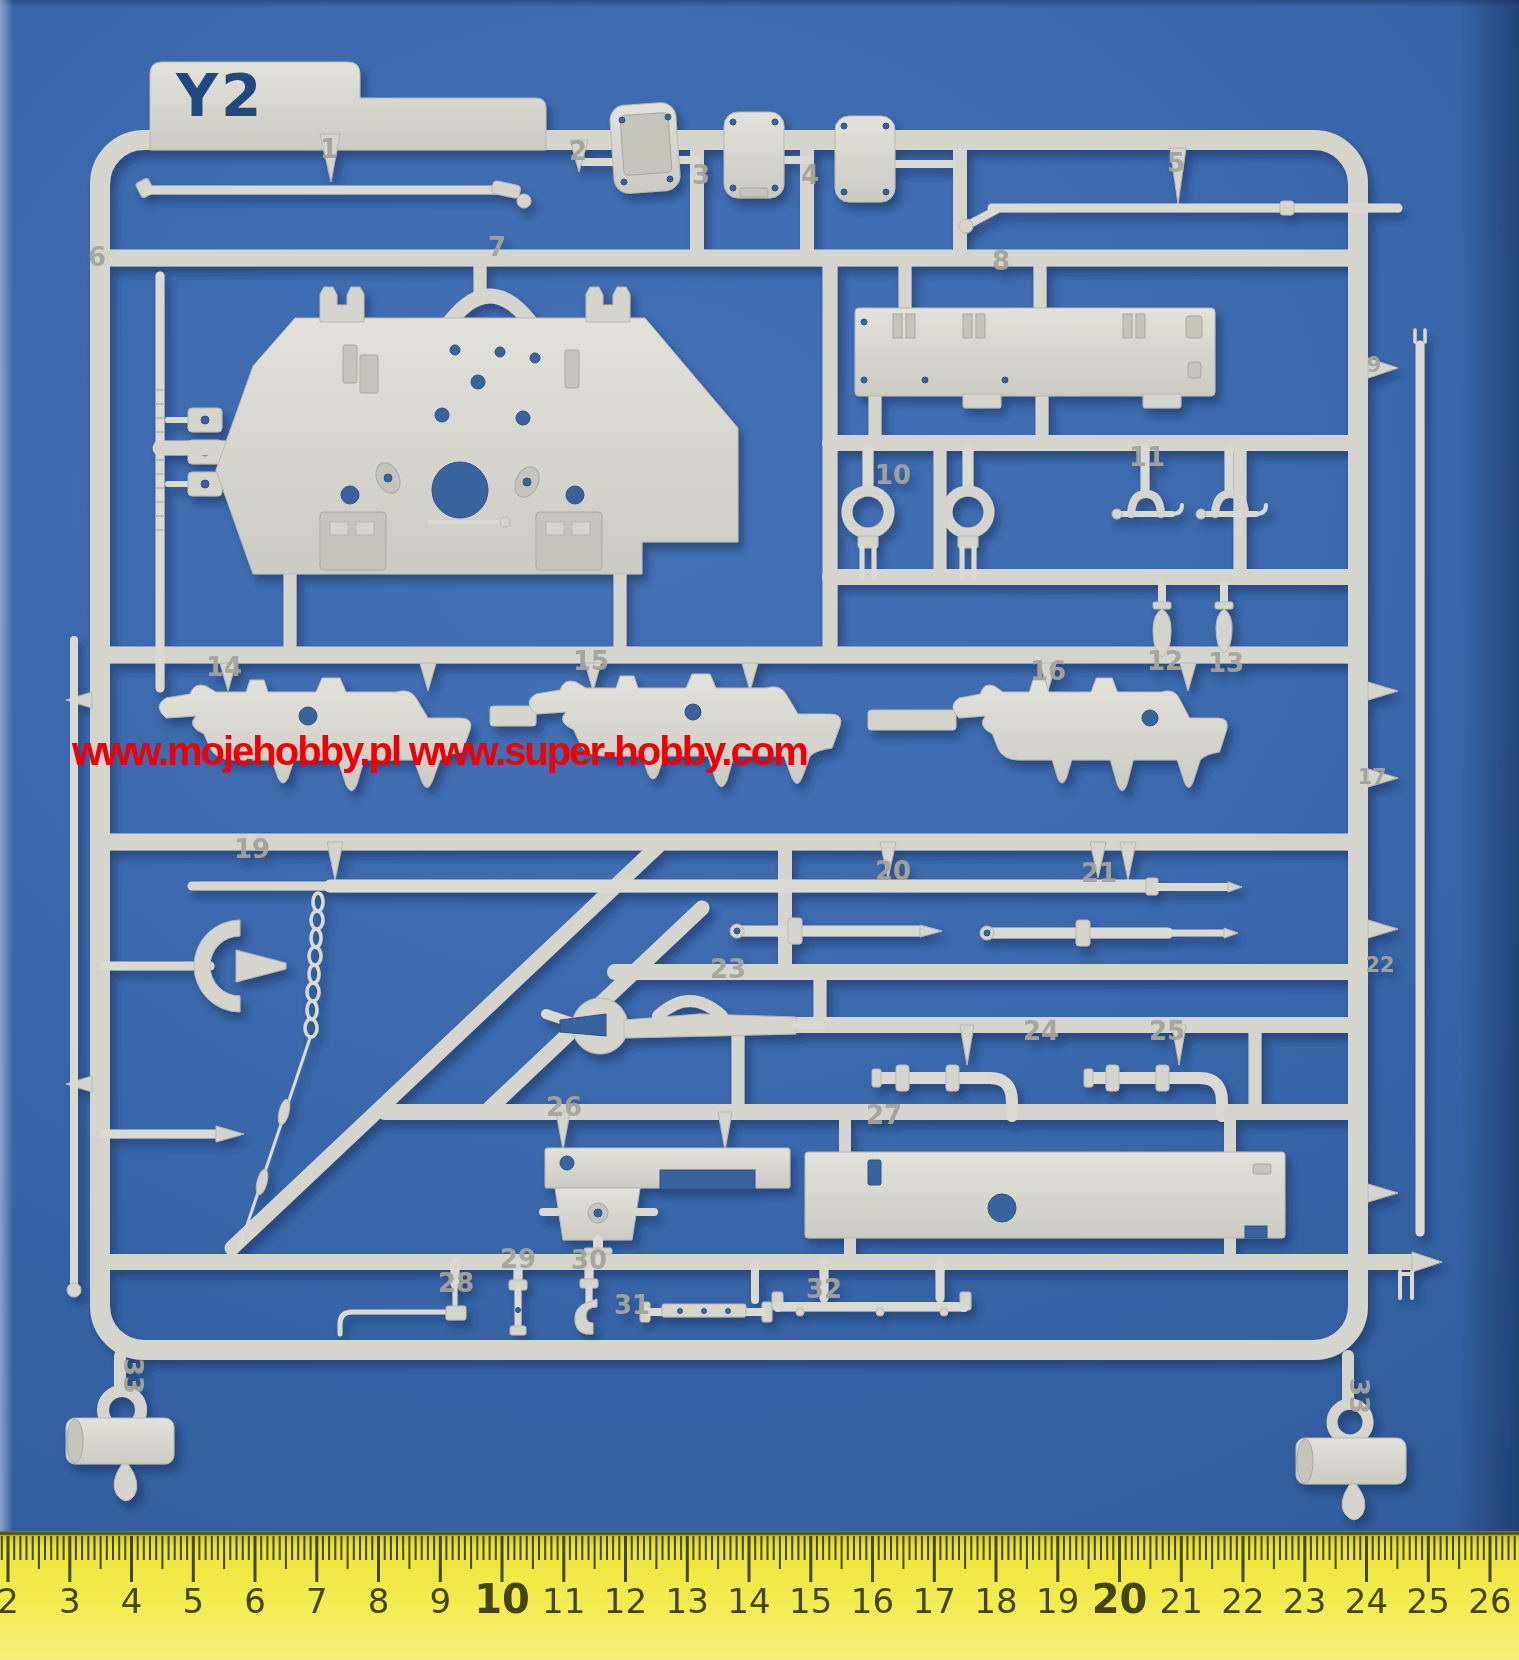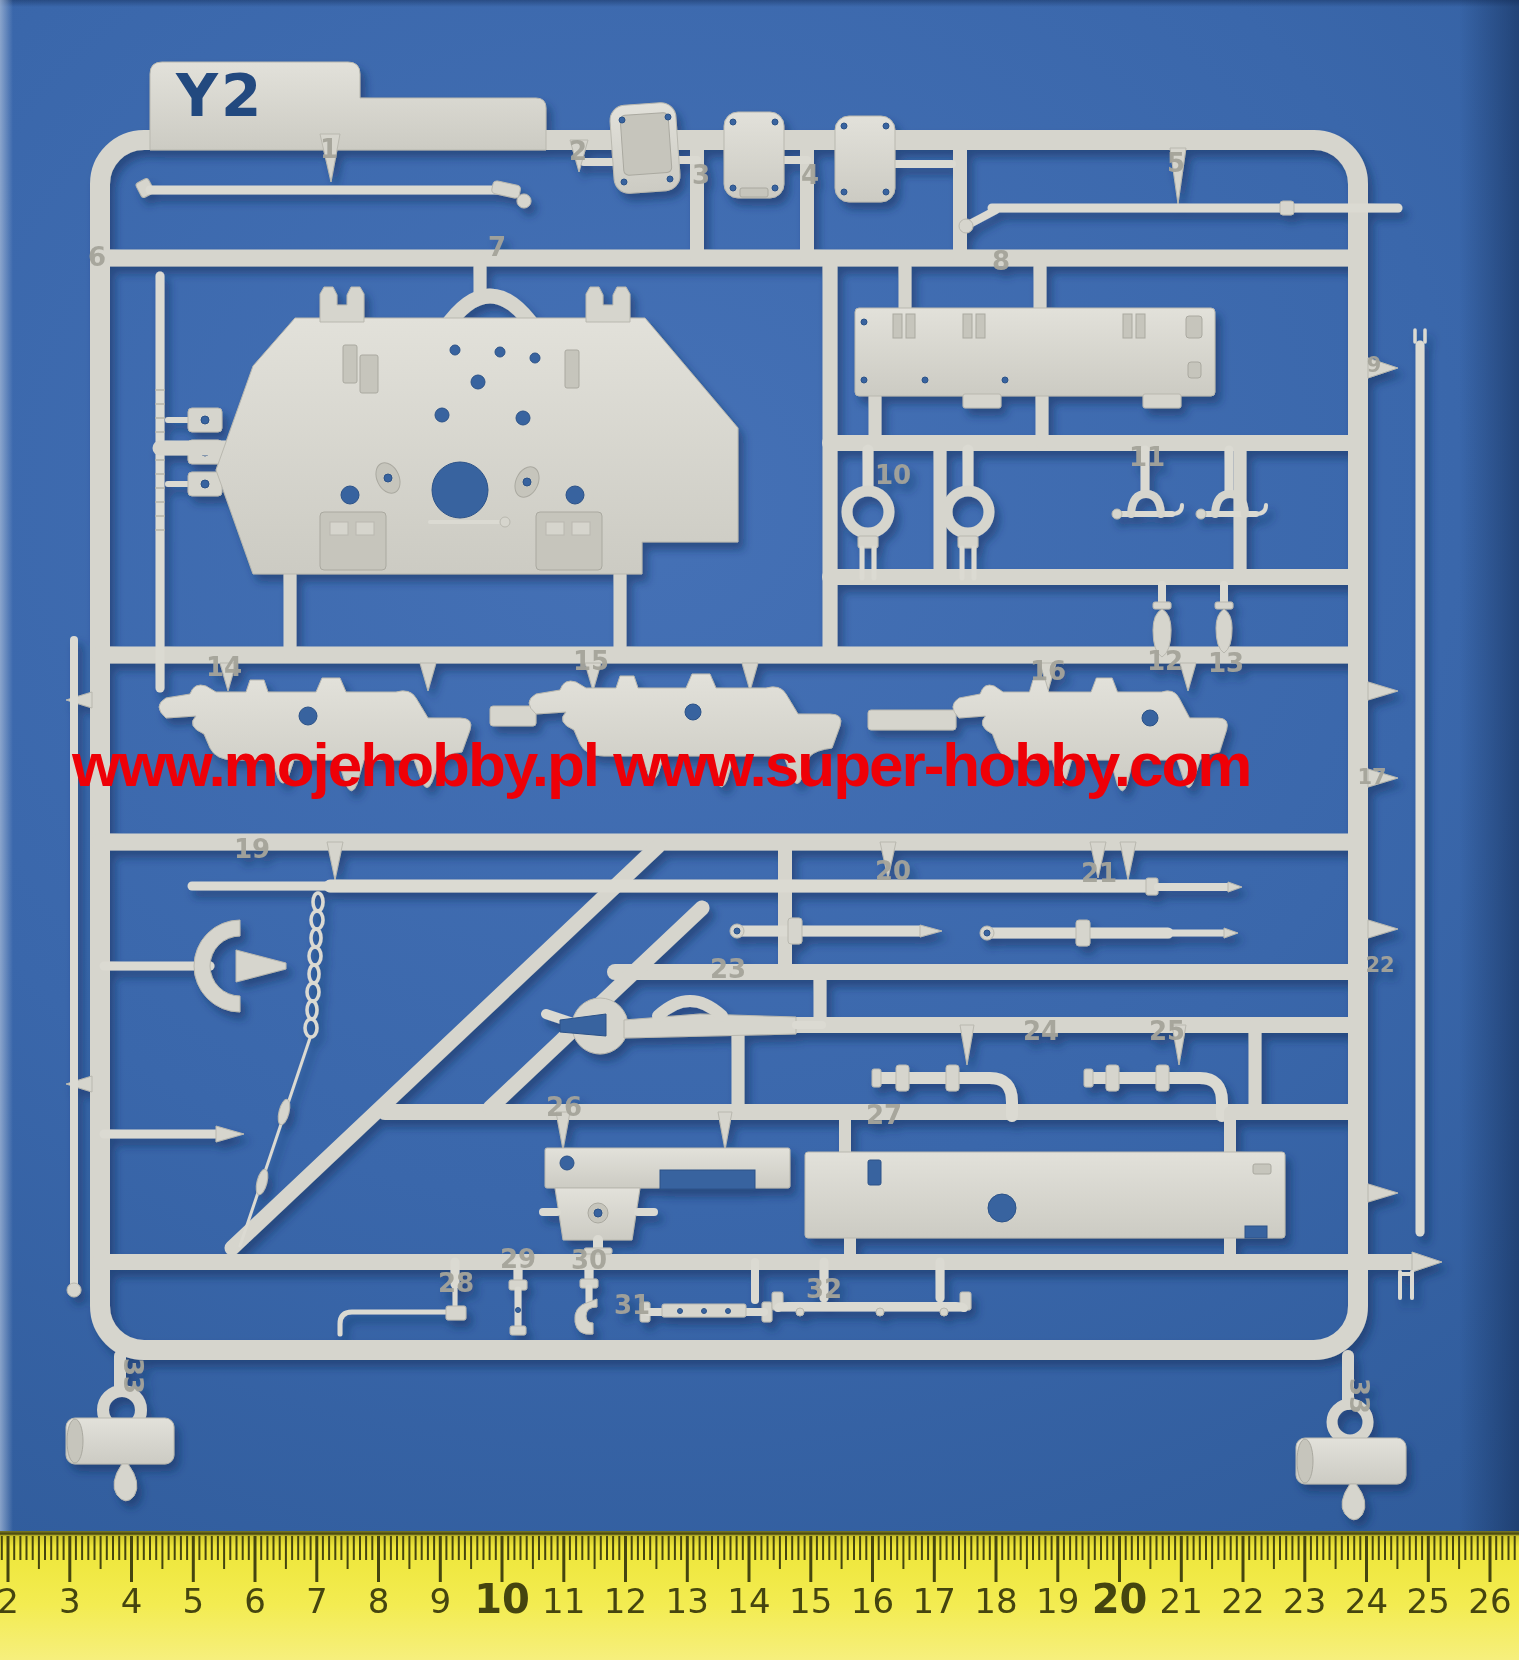--- a/index.html
+++ b/index.html
@@ -12,21 +12,21 @@
       radial-gradient(120% 95% at 42% 30%, #4571b6 0%, #3a67ab 45%, #315d9d 75%, #2b5591 100%);}
   svg text{font-family:"DejaVu Sans","Liberation Sans",sans-serif;}
   .runner{stroke:#d6d5cd;fill:none;stroke-linecap:round;stroke-linejoin:round;}
   .rod{stroke:#dbdad2;fill:none;stroke-linecap:round;}
   .plast{fill:url(#plast);stroke:#b9b8af;stroke-width:1;}
   .plastf{fill:#d6d5cd;stroke:#b9b8af;stroke-width:1;}
   .dark{fill:#c6c5bc;stroke:#aaa9a0;stroke-width:1;}
   .hole{fill:#37639f;stroke:#2c5288;stroke-width:1;}
   .pnum{fill:#a5a49a;opacity:.95;font-weight:bold;}
   .wm{position:absolute;left:72px;top:729px;width:1440px;
-      font-size:62px;font-weight:bold;letter-spacing:-2px;white-space:nowrap;
+      font-size:40px;font-weight:bold;letter-spacing:-2px;white-space:nowrap;
       color:var(--watermark_red,#ee0007);z-index:5;}
   .ruler{position:absolute;left:0;top:1531px;width:1519px;height:129px;z-index:4;
       background:linear-gradient(180deg,#7c7c24 0,#45450f 3px,#cfc72b 5px,#eee63a 16px,#f3ec52 58%,#f6ef7d 100%);}
   .ruler svg text{fill:var(--ruler_ink,#45450f);}
   .ruler svg line{stroke:var(--ruler_ink,#50500f);}
 </style>
 </head>
 <body>
 
 <div class="photo">

